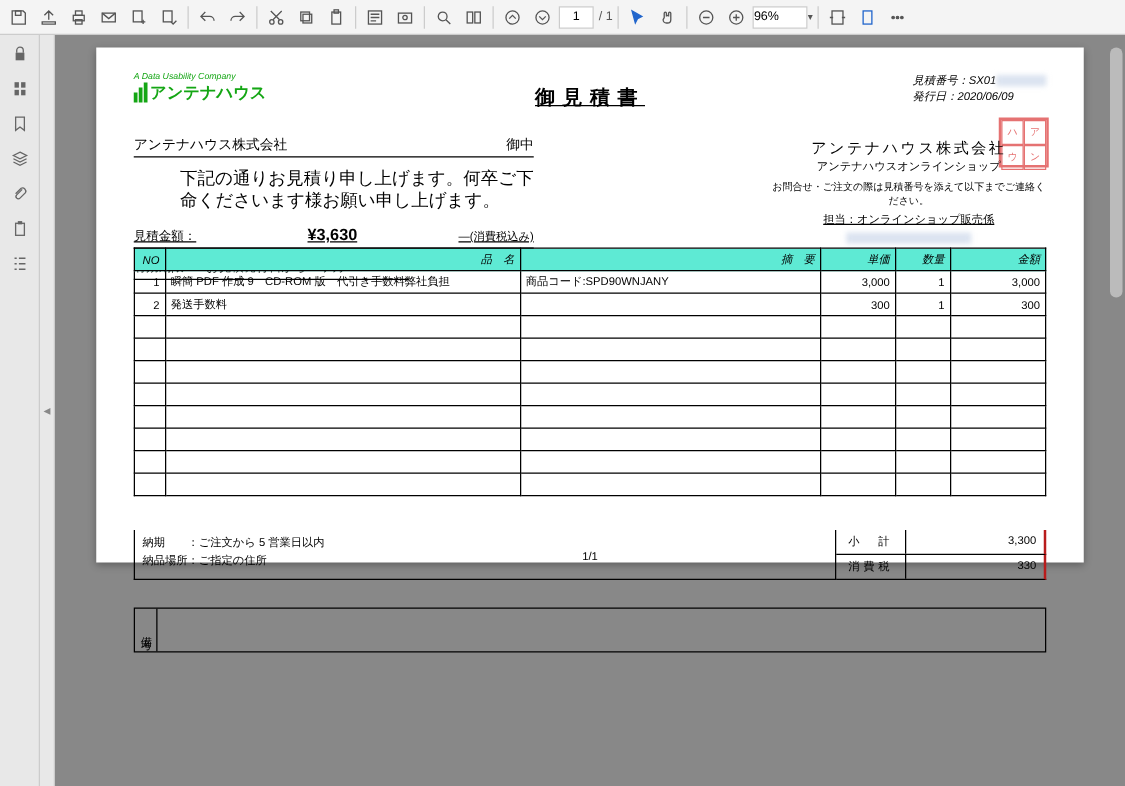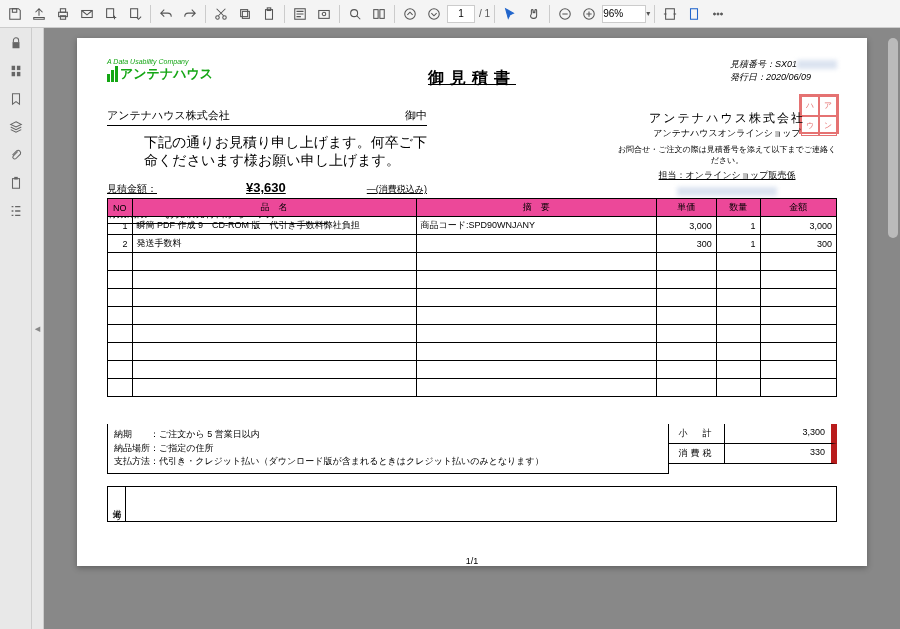--- a/index.html
+++ b/index.html
@@ -13,21 +13,21 @@
 .page-total { color: #555; font-size: 10px; margin-left: 2px; }
 .zoom-select { width: 44px; height: 18px; font-size: 10px; border: 1px solid #ccc; }
 .zoom-caret { color: #555; font-size: 8px; margin-left: -2px; cursor: pointer; }
 .main { flex: 1; display: flex; overflow: hidden; }
 .sidebar { width: 32px; background: #e8e8e8; border-right: 1px solid #ccc; display: flex; flex-direction: column; align-items: center; padding-top: 4px; gap: 6px; }
 .sbtn { width: 22px; height: 22px; display: flex; align-items: center; justify-content: center; cursor: pointer; color: #666; }
 .sbtn svg { width: 14px; height: 14px; fill: currentColor; }
 .sidebar-collapse { width: 12px; background: #e8e8e8; border-right: 1px solid #ccc; display: flex; align-items: center; justify-content: center; cursor: pointer; color: #888; }
 .canvas { flex: 1; background: #888; overflow: auto; padding: 10px 30px; position: relative; }
 .scrollbar-v { position: absolute; right: 2px; top: 10px; width: 10px; height: 200px; background: #bbb; border-radius: 5px; }
-.page { width: 790px; height: 528px; background: #fff; box-shadow: 0 2px 6px rgba(0,0,0,0.3); margin: 0 auto; padding: 20px 30px; position: relative; font-family: "MS Gothic", sans-serif; color: #000; }
+.page { width: 790px; height: 412px; background: #fff; box-shadow: 0 2px 6px rgba(0,0,0,0.3); margin: 0 auto; padding: 20px 30px; position: relative; font-family: "MS Gothic", sans-serif; color: #000; }
 .logo { position: absolute; left: 30px; top: 20px; color: #14a614; }
 .logo-tag { font-size: 7px; font-style: italic; color: #14a614; }
 .logo-main { display: flex; align-items: center; gap: 2px; font-weight: bold; font-size: 13px; }
 .logo-bars { display: inline-flex; gap: 1px; align-items: flex-end; }
 .logo-bars span { width: 3px; background: #14a614; display: inline-block; }
 .title { position: absolute; left: 50%; transform: translateX(-50%); top: 30px; font-size: 16px; font-weight: bold; text-decoration: underline; letter-spacing: 6px; }
 .meta-right { position: absolute; right: 30px; top: 20px; text-align: left; font-size: 9px; line-height: 1.4; font-style: italic; }
 .stamp { position: absolute; right: 28px; top: 56px; width: 40px; height: 40px; border: 2px solid #d44; color: #d44; font-size: 8px; display: grid; grid-template-columns: 1fr 1fr; grid-template-rows: 1fr 1fr; text-align: center; line-height: 18px; opacity: 0.75; }
 .stamp span { border: 0.5px solid #d44; }
 .company-block { position: absolute; right: 30px; top: 72px; font-size: 10px; text-align: center; width: 220px; }
@@ -40,31 +40,31 @@
 .addr-row { display: flex; justify-content: space-between; border-bottom: 1px solid #000; font-size: 11px; padding: 2px 0; margin-top: 6px; }
 .addr-note { font-size: 14px; margin-top: 8px; margin-left: 37px; }
 .amount-row { display: flex; border-bottom: 1px solid #000; font-size: 10px; padding: 2px 0; margin-top: 8px; align-items: baseline; text-decoration: underline; }
 .amount-row .lbl { width: 58px; }
 .amount-row .val { flex: 1; text-align: center; font-size: 13px; font-weight: bold; }
 .amount-row .suf { font-size: 9px; }
 .valid-row { display: flex; border-bottom: 1px solid #000; font-size: 10px; padding: 2px 0; margin-top: 6px; width: 220px; }
 .valid-row .lbl { width: 58px; }
 .tbl { position: absolute; left: 30px; top: 160px; width: 730px; border-collapse: collapse; font-size: 9px; }
 .tbl th, .tbl td { border: 1px solid #000; padding: 2px 4px; height: 18px; }
-.tbl th { background: #ec4899; font-weight: normal; text-align: center; }
+.tbl th { background: #5eead4; font-weight: normal; text-align: right; font-style: italic; }
 .c-no { width: 22px; text-align: right; }
 .c-name { width: 260px; }
 .c-desc { width: 220px; }
 .c-unit { width: 55px; text-align: right; }
 .c-qty { width: 40px; text-align: right; }
 .c-amt { width: 70px; text-align: right; }
 .below { position: absolute; left: 30px; top: 386px; width: 730px; display: flex; font-size: 9px; }
 .below-left { flex: 1; border-left: 1px solid #000; border-right: 1px solid #000; border-bottom: 1px solid #000; padding: 4px 6px; line-height: 1.5; }
 .below-right { width: 168px; }
-.sum-row { display: flex; border-bottom: 1px solid #000; border-right: 6px solid #b91c1c; }
+.sum-row { display: flex; border-bottom: 1px solid #000; border-right: 2px solid #b91c1c; }
 .sum-row .sl { width: 56px; border-right: 1px solid #000; text-align: center; padding: 3px 0; letter-spacing: 3px; }
 .sum-row .sv { flex: 1; text-align: right; padding: 3px 6px; }
 .remarks { position: absolute; left: 30px; top: 448px; width: 730px; height: 36px; border: 1px solid #000; display: flex; font-size: 9px; }
 .remarks .rl { width: 18px; border-right: 1px solid #000; display: flex; align-items: center; justify-content: center; writing-mode: vertical-rl; letter-spacing: 2px; }
 .page-num { position: absolute; left: 50%; transform: translateX(-50%); bottom: 0; font-size: 9px; }
 </style>
 </head>
 <body>
 
 <div class="viewer">
@@ -414,21 +414,20 @@
                 <td></td>
                 <td></td>
               </tr>
         </tbody>
           </table>
 
         <div class="below">
           <div class="below-left">
             <div><span>納期</span>　　：<span>ご注文から 5 営業日以内</span></div>
             <div><span>納品場所</span>：<span>ご指定の住所</span></div>
-            <div><span>支払方法</span>：<span>代引き・クレジット払い（ダウンロード版が含まれるときはクレジット払いのみとなります）</span></div>
           </div>
           <div class="below-right">
             <div class="sum-row">
                 <div class="sl">小　計</div>
                 <div class="sv">3,300</div>
               </div>
             <div class="sum-row">
                 <div class="sl">消費税</div>
                 <div class="sv">330</div>
               </div>

